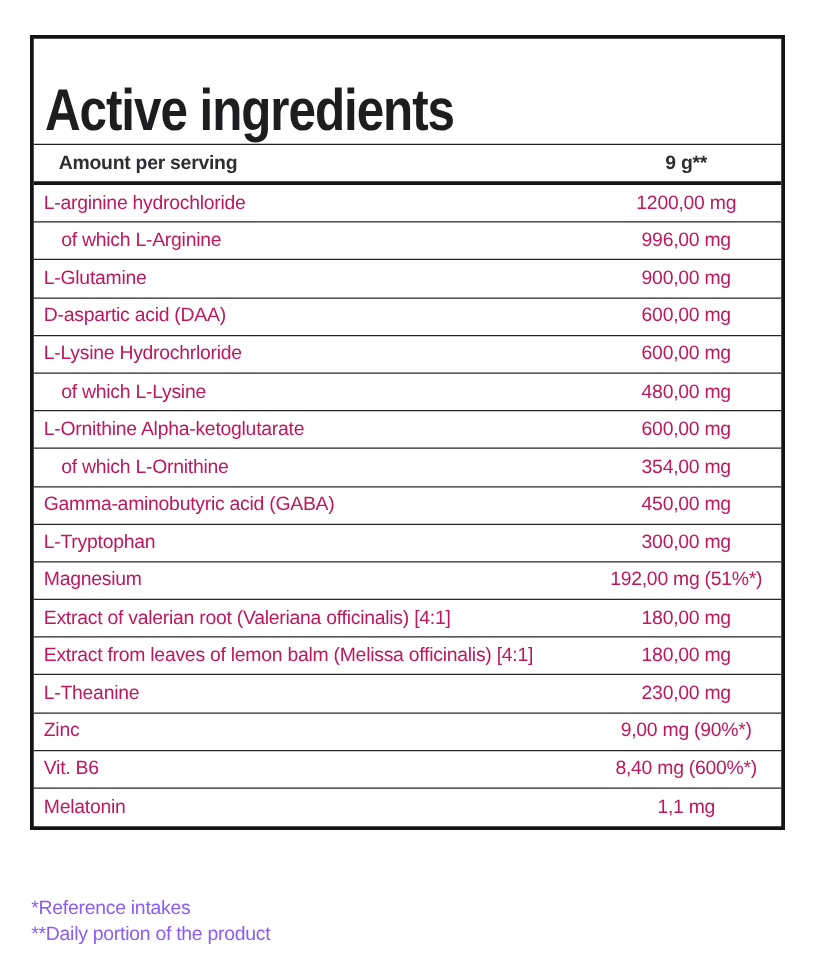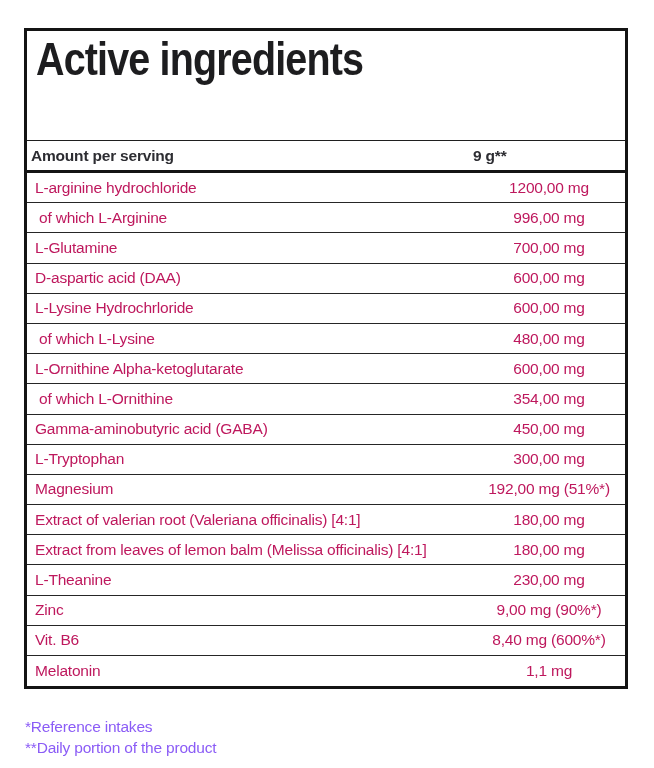--- a/index.html
+++ b/index.html
@@ -12,23 +12,23 @@
 
   .panel {
     position: absolute;
     left: 24px; top: 28px;
     width: 604px;
     border: 3px solid #141414;
     background: #ffffff;
   }
 
   .title-block {
-    height: 110px;
+    height: 85px;
     display: flex;
-    align-items: flex-start;
+    align-items: flex-end;
     padding-left: 9px;
     border-bottom: 1.5px solid #1f1f1f;
     overflow: hidden;
   }
   .title-block h1 {
     font-size: 47px;
     font-weight: bold;
     color: #1d1d1f;
     letter-spacing: -1px;
     transform: scaleX(0.84);
@@ -39,35 +39,35 @@
   .header-row {
     display: flex;
     align-items: center;
     height: 32px;
     border-bottom: 3px solid #141414;
     font-weight: bold;
     font-size: 15.5px;
     color: #2d2d32;
     letter-spacing: -0.2px;
   }
-  .header-row .cell-label { flex: 1; padding-left: 4px; }
-  .header-row .cell-value { width: 152px; text-align: left; }
+  .header-row .cell-label { flex: 1; padding-left: 20px; }
+  .header-row .cell-value { width: 152px; text-align: center; }
 
   .row {
     display: flex;
     align-items: center;
     height: 30.2px;
     border-bottom: 1.5px solid #262626;
     font-size: 15.5px;
     color: #be185d;
     letter-spacing: -0.2px;
   }
   .row:last-child { border-bottom: none; }
   .row .cell-label { flex: 1; padding-left: 8px; white-space: nowrap; }
-  .row.sub .cell-label { padding-left: 12px; }
+  .row.sub .cell-label { padding-left: 22px; }
   .row .cell-value { width: 152px; text-align: center; white-space: nowrap; }
 
   .footnotes {
     position: absolute;
     left: 25px; top: 716px;
     font-size: 15.5px;
     color: #8b5cf6;
     letter-spacing: -0.2px;
     line-height: 21px;
   }
@@ -94,21 +94,21 @@
     <div class="cell-value">1200,00 mg</div>
   </div>
 
   <div class="row sub">
     <div class="cell-label">of which L-Arginine</div>
     <div class="cell-value">996,00 mg</div>
   </div>
 
   <div class="row">
     <div class="cell-label">L-Glutamine</div>
-    <div class="cell-value">700,00 mg</div>
+    <div class="cell-value">900,00 mg</div>
   </div>
 
   <div class="row">
     <div class="cell-label">D-aspartic acid (DAA)</div>
     <div class="cell-value">600,00 mg</div>
   </div>
 
   <div class="row">
     <div class="cell-label">L-Lysine Hydrochrloride</div>
     <div class="cell-value">600,00 mg</div>

